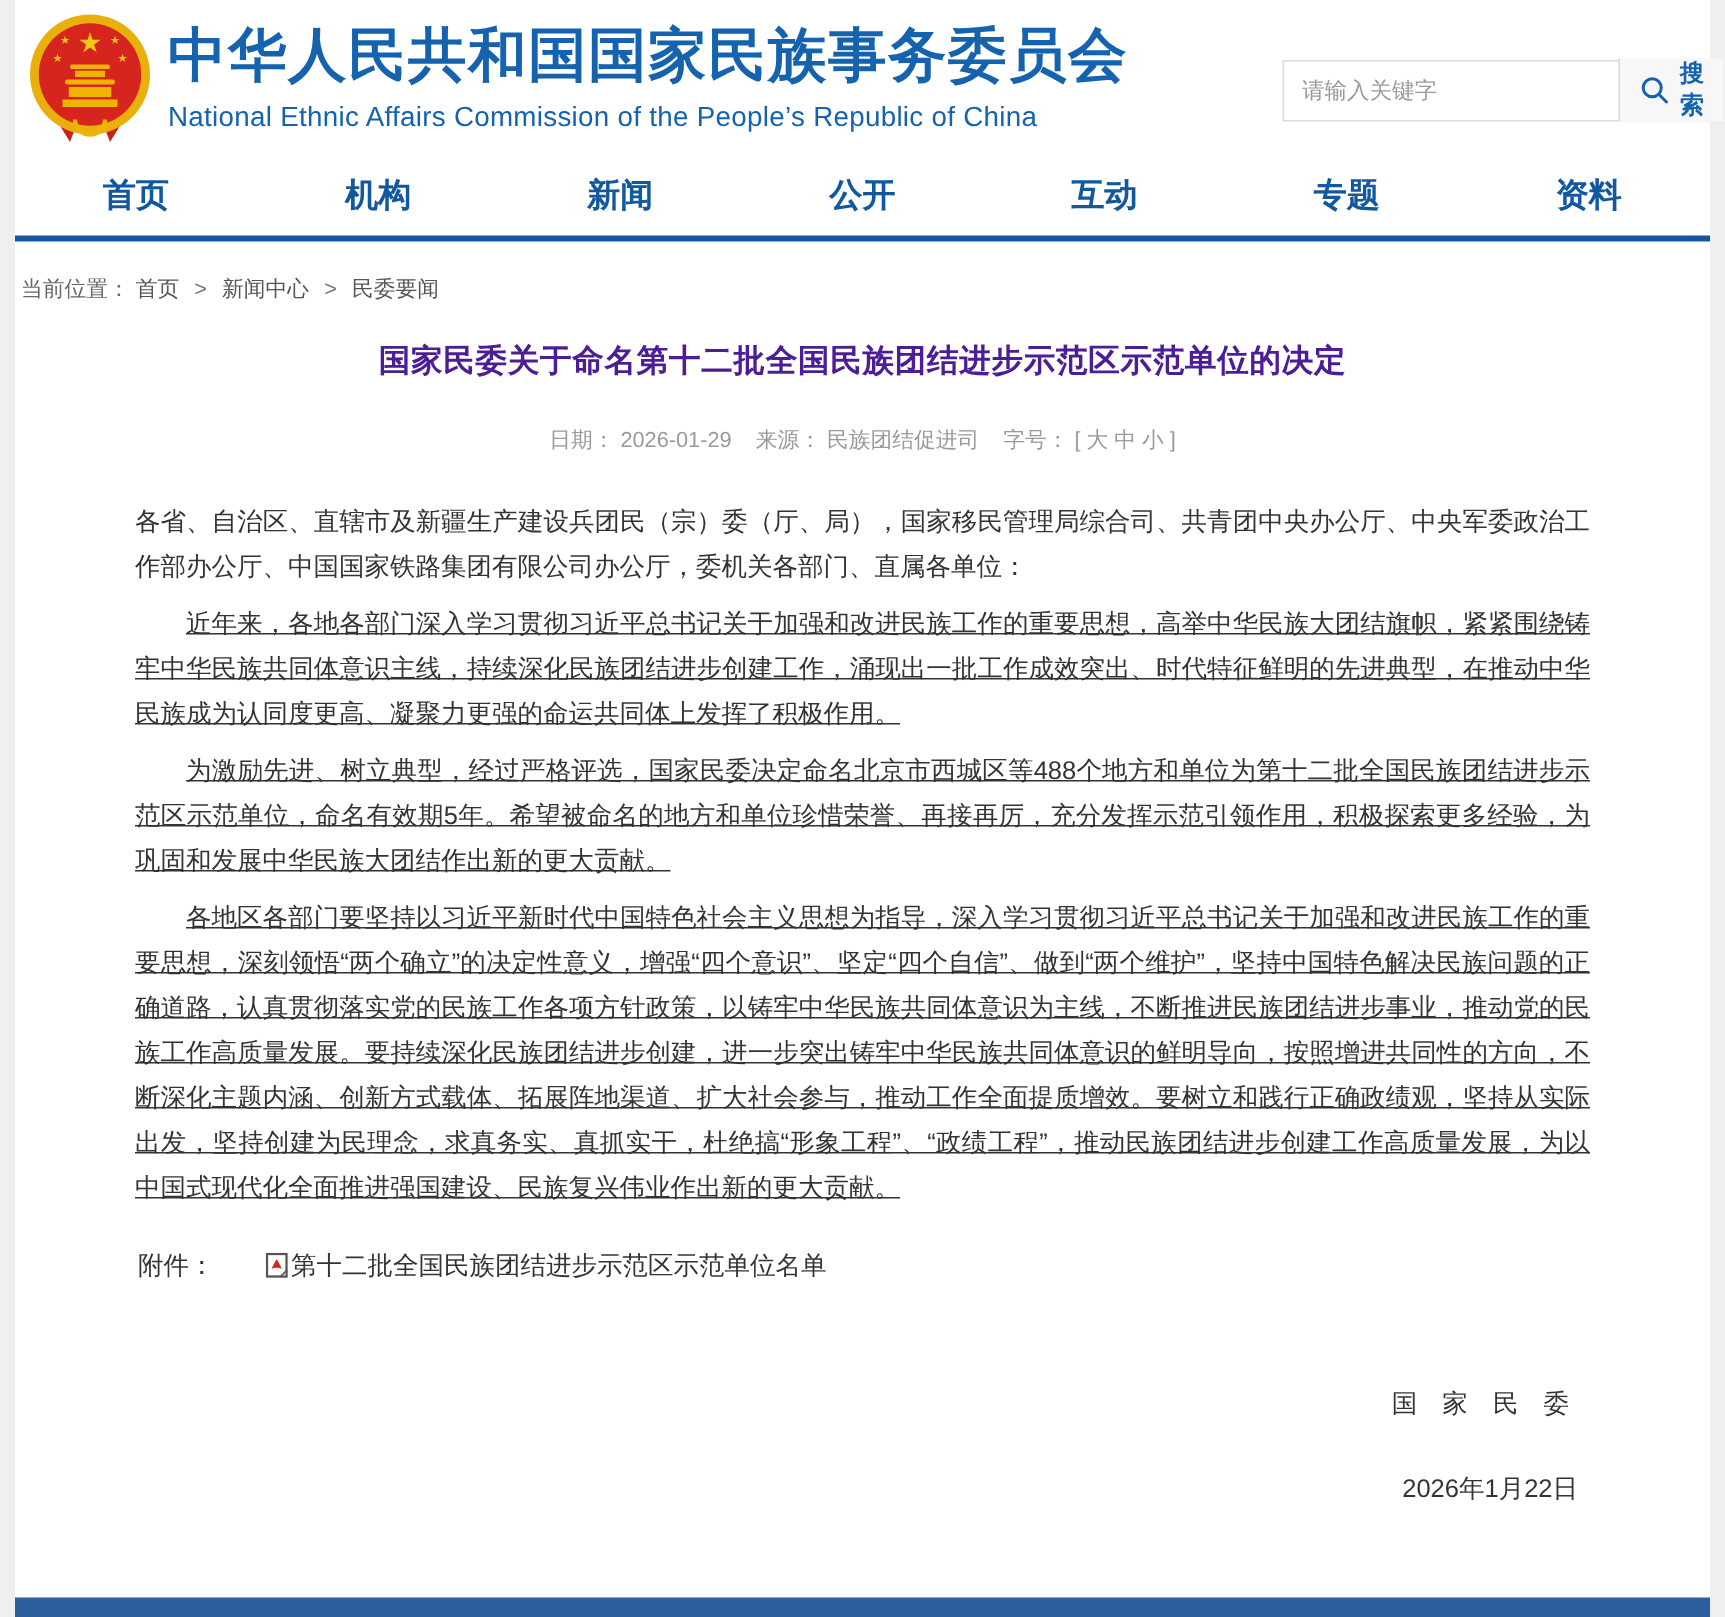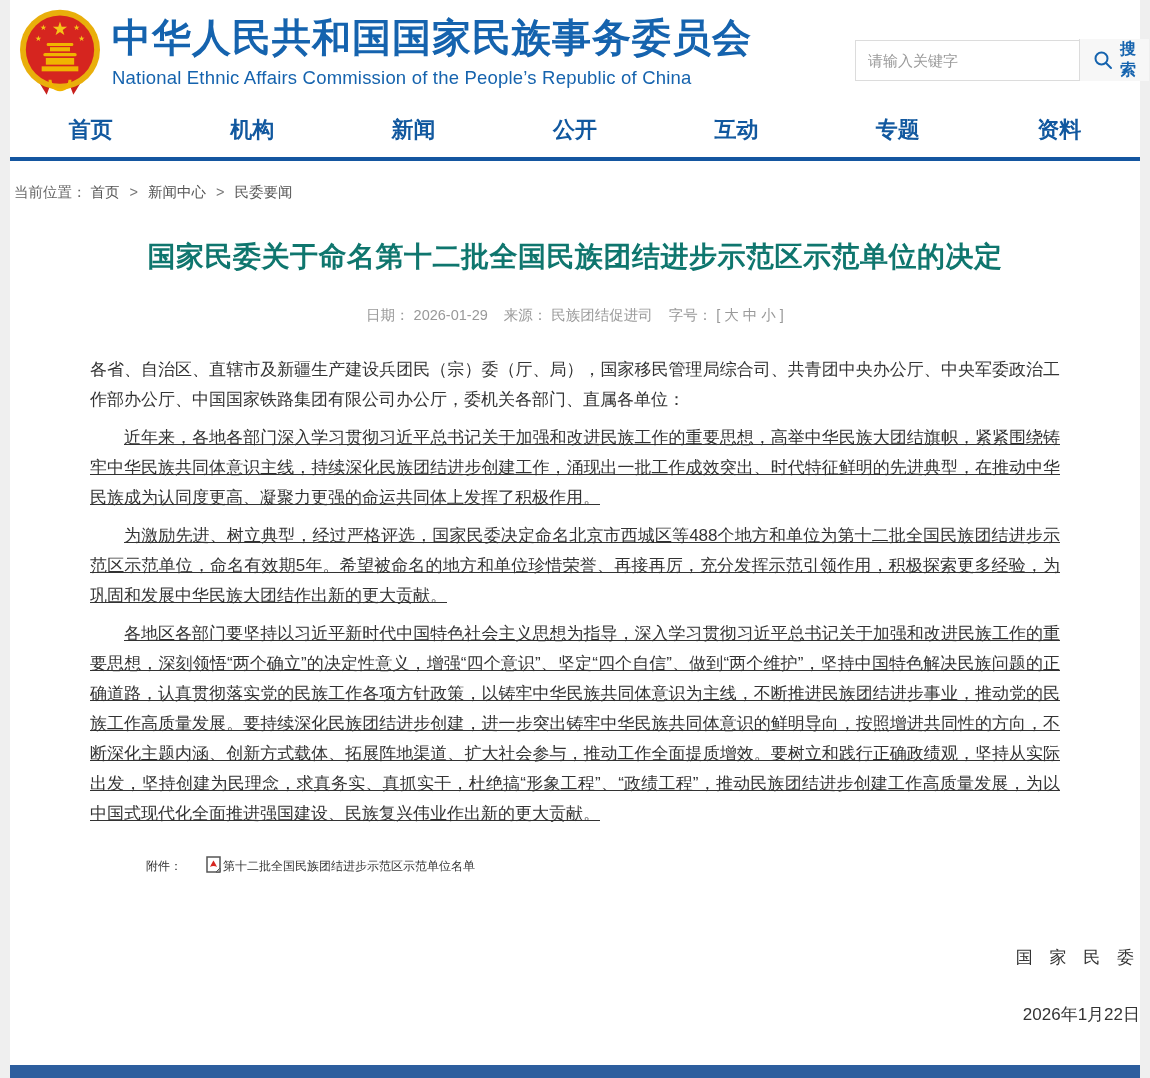--- a/index.html
+++ b/index.html
@@ -92,24 +92,24 @@
   .breadcrumb {
     padding: 22px 18px 4px 4px;
     color: #666;
     font-size: 14.5px;
   }
   .breadcrumb a { color: #555; text-decoration: none; }
   .breadcrumb .sep { margin: 0 6px; color: #777; }
   
   .article-title {
     text-align: center;
-    color: #0f766e;
-    font-size: 28px;
-    font-weight: bold;
-    margin: 32px 50px 0 50px;
+    color: #4c1d95;
+    font-size: 21px;
+    font-weight: bold;
+    margin: 20px 50px 0 50px;
     letter-spacing: 0.5px;
   }
   .article-meta {
     text-align: center;
     color: #999;
     font-size: 14.5px;
     margin-top: 30px;
   }
   .article-meta span { margin: 0 2px; }
   .article-meta .gap { margin-left: 10px; margin-top: 46px; }
@@ -118,34 +118,35 @@
     padding: 0 80px;
     margin-top: 30px;
     font-size: 17px;
     line-height: 30px;
     color: #333;
     text-align: justify;
   }
   .article-body p { margin-bottom: 8px; }
   .article-body p.indent { text-indent: 2em; text-decoration: underline; }
   .attachment {
-    padding: 0 112px;
+    padding: 0 48px;
     margin-top: 14px;
-    font-size: 12px;
+    font-size: 17px;
     line-height: 30px;
     color: #333;
     text-indent: 2em;
   }
   .attachment a {
     color: #333;
     text-decoration: none;
   }
   .pdf-icon { display: inline-block; vertical-align: -3px; margin-right: 1px; }
   .signature {
     text-align: right;
+    padding-right: 88px;
     color: #333;
     font-size: 17px;
   }
   .signature .sig-name { margin-top: 62px; letter-spacing: 6px; }
   .signature .sig-date { margin-top: 34px; }
   
   .footer-bar {
     margin-top: auto;
     height: 13px;
     background: #2d5e9e;

